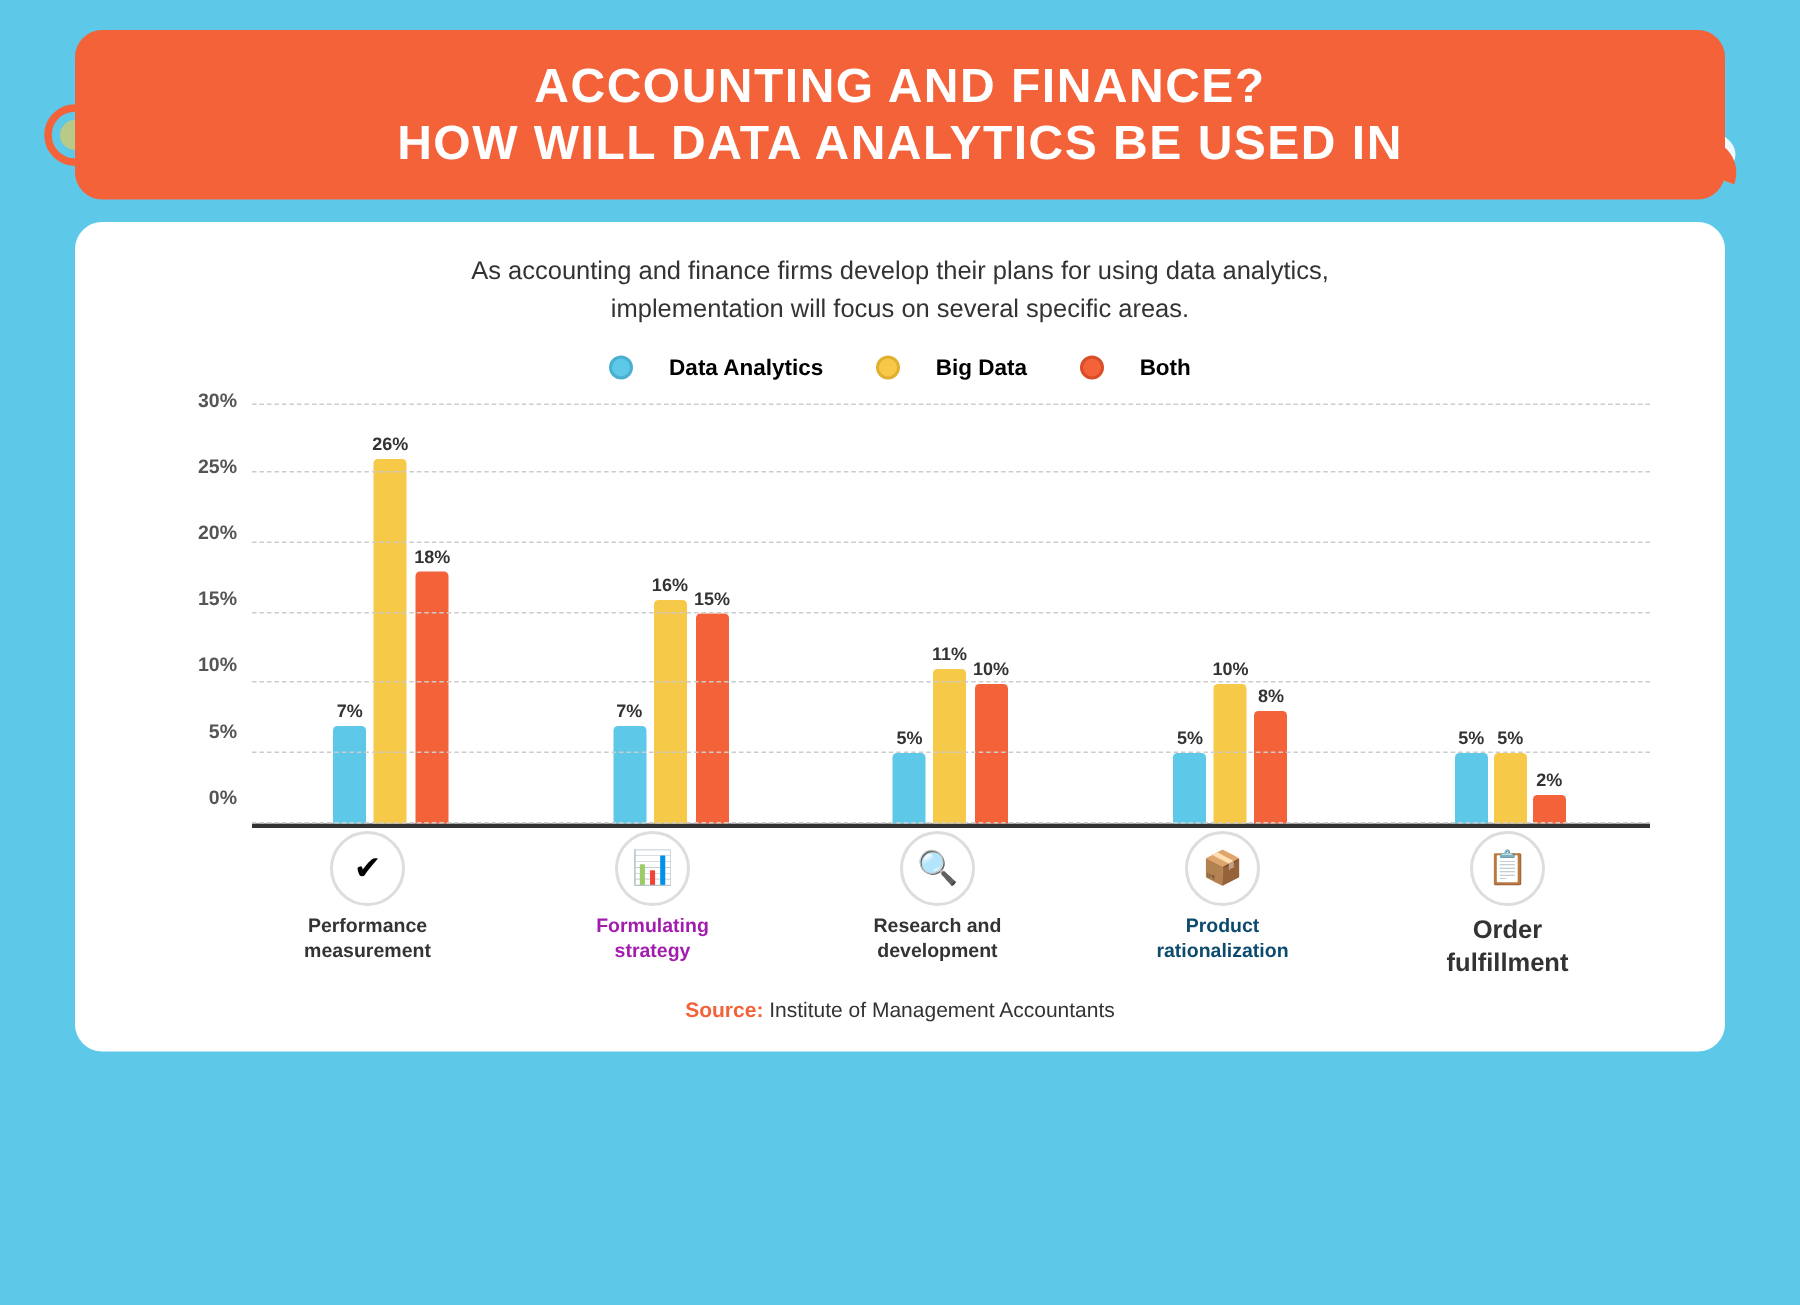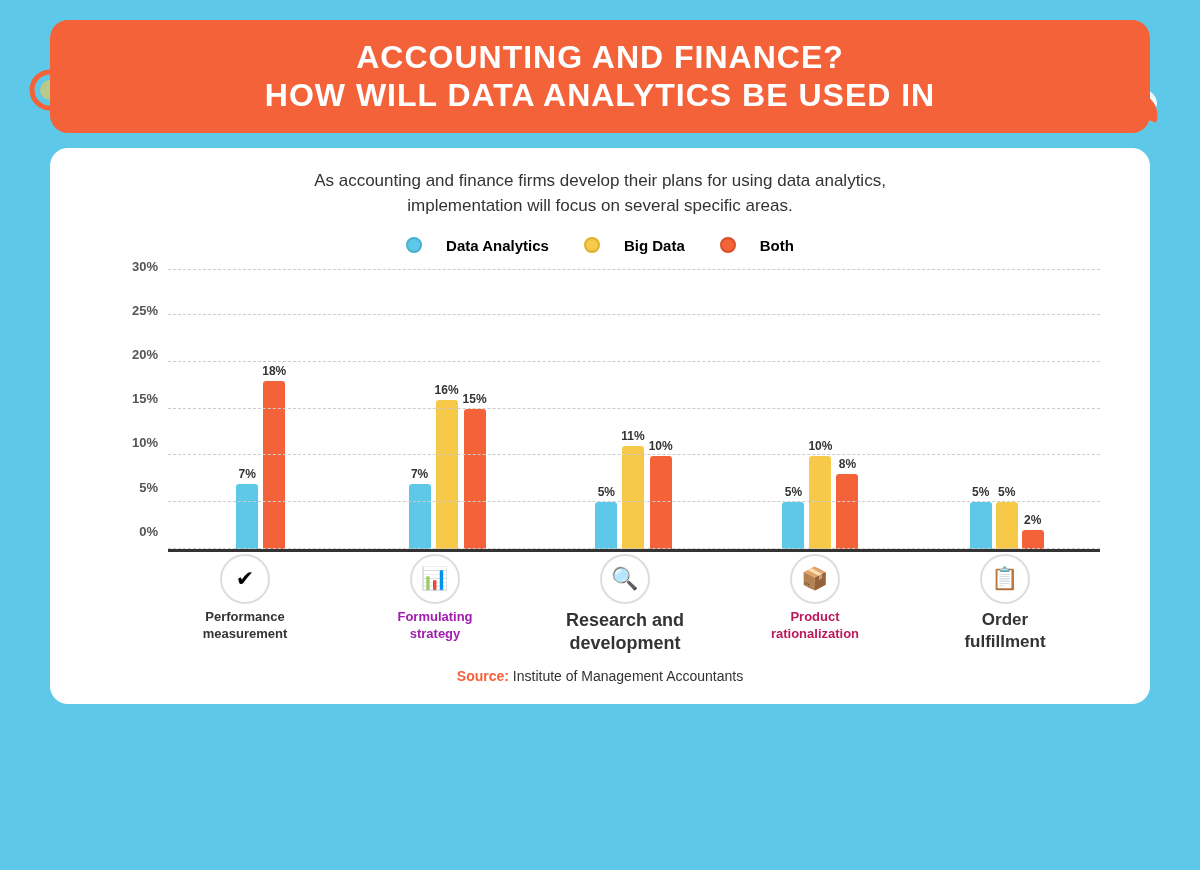--- a/index.html
+++ b/index.html
@@ -242,20 +242,24 @@
           <div class="grid-line" style="bottom: 0;"></div>
         </div>
 
         <div id="bar-groups-container" style="display:flex; height:100%; align-items:flex-end;">
             <div style="flex: 1 1 0%; display: flex; align-items: flex-end; justify-content: center; gap: 4px; height: 100%;">
               <div style="display: flex; flex-direction: column; align-items: center; justify-content: flex-end; height: 100%;">
                 <span class="bar-value">7%</span>
                 <div class="bar bar-blue" style="height: 65px;"></div>
               </div>
               <div style="display: flex; flex-direction: column; align-items: center; justify-content: flex-end; height: 100%;">
+                <span class="bar-value">26%</span>
+                <div class="bar bar-yellow" style="height: 243px;"></div>
+              </div>
+              <div style="display: flex; flex-direction: column; align-items: center; justify-content: flex-end; height: 100%;">
                 <span class="bar-value">18%</span>
                 <div class="bar bar-orange" style="height: 168px;"></div>
               </div>
             </div>
             <div style="flex: 1 1 0%; display: flex; align-items: flex-end; justify-content: center; gap: 4px; height: 100%;">
               <div style="display: flex; flex-direction: column; align-items: center; justify-content: flex-end; height: 100%;">
                 <span class="bar-value">7%</span>
                 <div class="bar bar-blue" style="height: 65px;"></div>
               </div>
               <div style="display: flex; flex-direction: column; align-items: center; justify-content: flex-end; height: 100%;">
@@ -321,25 +325,25 @@
           <div style="flex: 1 1 0%; display: flex; flex-direction: column; align-items: center; gap: 5px;">
             <div style="width: 50px; height: 50px; border-radius: 50%; border: 2px solid rgb(221, 221, 221); display: flex; align-items: center; justify-content: center; font-size: 22px; background: white;">✔</div>
             <div style="text-align: center; font-size: 13px; color: rgb(51, 51, 51); font-weight: 600; line-height: 1.3;">Performance<br>measurement</div>
           </div>
           <div style="flex: 1 1 0%; display: flex; flex-direction: column; align-items: center; gap: 5px;">
             <div style="width: 50px; height: 50px; border-radius: 50%; border: 2px solid rgb(221, 221, 221); display: flex; align-items: center; justify-content: center; font-size: 22px; background: white;">📊</div>
             <div style="text-align: center; font-size: 13px; color: #a21caf; font-weight: 600; line-height: 1.3;">Formulating<br>strategy</div>
           </div>
           <div style="flex: 1 1 0%; display: flex; flex-direction: column; align-items: center; gap: 5px;">
             <div style="width: 50px; height: 50px; border-radius: 50%; border: 2px solid rgb(221, 221, 221); display: flex; align-items: center; justify-content: center; font-size: 22px; background: white;">🔍</div>
-            <div style="text-align: center; font-size: 18px; color: rgb(51, 51, 51); font-weight: 600; line-height: 1.3;">Research and<br>development</div>
+            <div style="text-align: center; font-size: 13px; color: rgb(51, 51, 51); font-weight: 600; line-height: 1.3;">Research and<br>development</div>
           </div>
           <div style="flex: 1 1 0%; display: flex; flex-direction: column; align-items: center; gap: 5px;">
             <div style="width: 50px; height: 50px; border-radius: 50%; border: 2px solid rgb(221, 221, 221); display: flex; align-items: center; justify-content: center; font-size: 22px; background: white;">📦</div>
-            <div style="text-align: center; font-size: 13px; color: #be185d; font-weight: 600; line-height: 1.3;">Product<br>rationalization</div>
+            <div style="text-align: center; font-size: 13px; color: #0c4a6e; font-weight: 600; line-height: 1.3;">Product<br>rationalization</div>
           </div>
           <div style="flex: 1 1 0%; display: flex; flex-direction: column; align-items: center; gap: 5px;">
             <div style="width: 50px; height: 50px; border-radius: 50%; border: 2px solid rgb(221, 221, 221); display: flex; align-items: center; justify-content: center; font-size: 22px; background: white;">📋</div>
             <div style="text-align: center; font-size: 17px; color: rgb(51, 51, 51); font-weight: 600; line-height: 1.3;">Order<br>fulfillment</div>
           </div>
         </div>
     </div>
 
     <div class="source-footer" style="margin-top:12px;">
       <span class="source-label">Source:</span>

